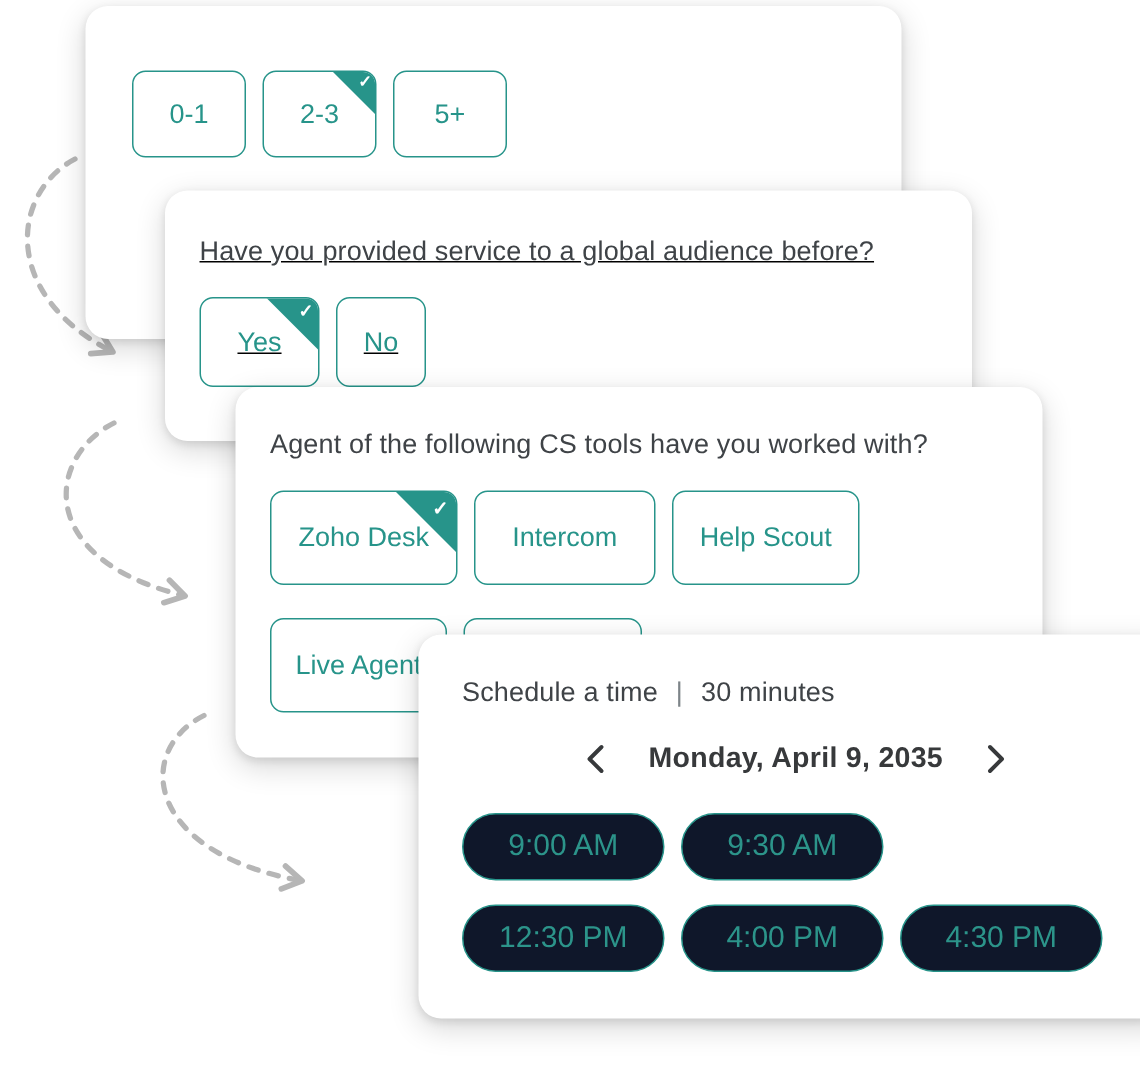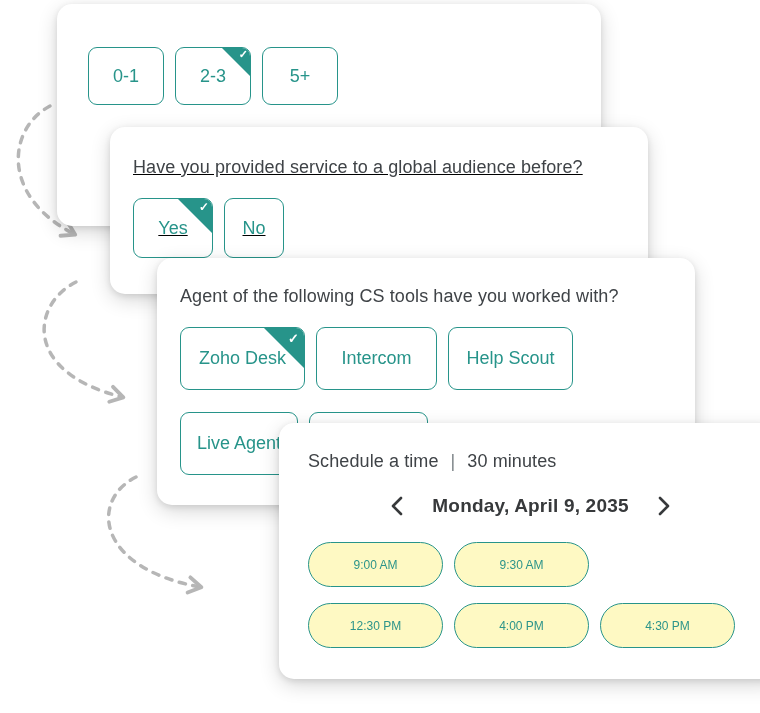--- a/index.html
+++ b/index.html
@@ -86,24 +86,24 @@
   .nav-btn{
     background:none;border:none;padding:0;cursor:pointer;
     display:flex;align-items:center;justify-content:center;
     width:16px;height:24px;
   }
   .pill-row{display:flex;gap:11px;}
   .pill-row.first{margin-top:22px;}
   .pill-row.second{margin-top:16px;}
   .pill{
     width:135px;height:45px;
-    background:#fef9c3;
+    background:#0f172a;
     border:1.5px solid var(--accent);
     border-radius:23px;
-    color:#2c948a;font-size:12px;
+    color:#2c948a;font-size:20px;
     font-family:"Liberation Sans", sans-serif;
     display:flex;align-items:center;justify-content:center;
     cursor:pointer;
   }
 </style>
 </head>
 <body>
 
 <svg class="arrows" width="760" height="713" viewBox="0 0 760 713">
   <defs>

